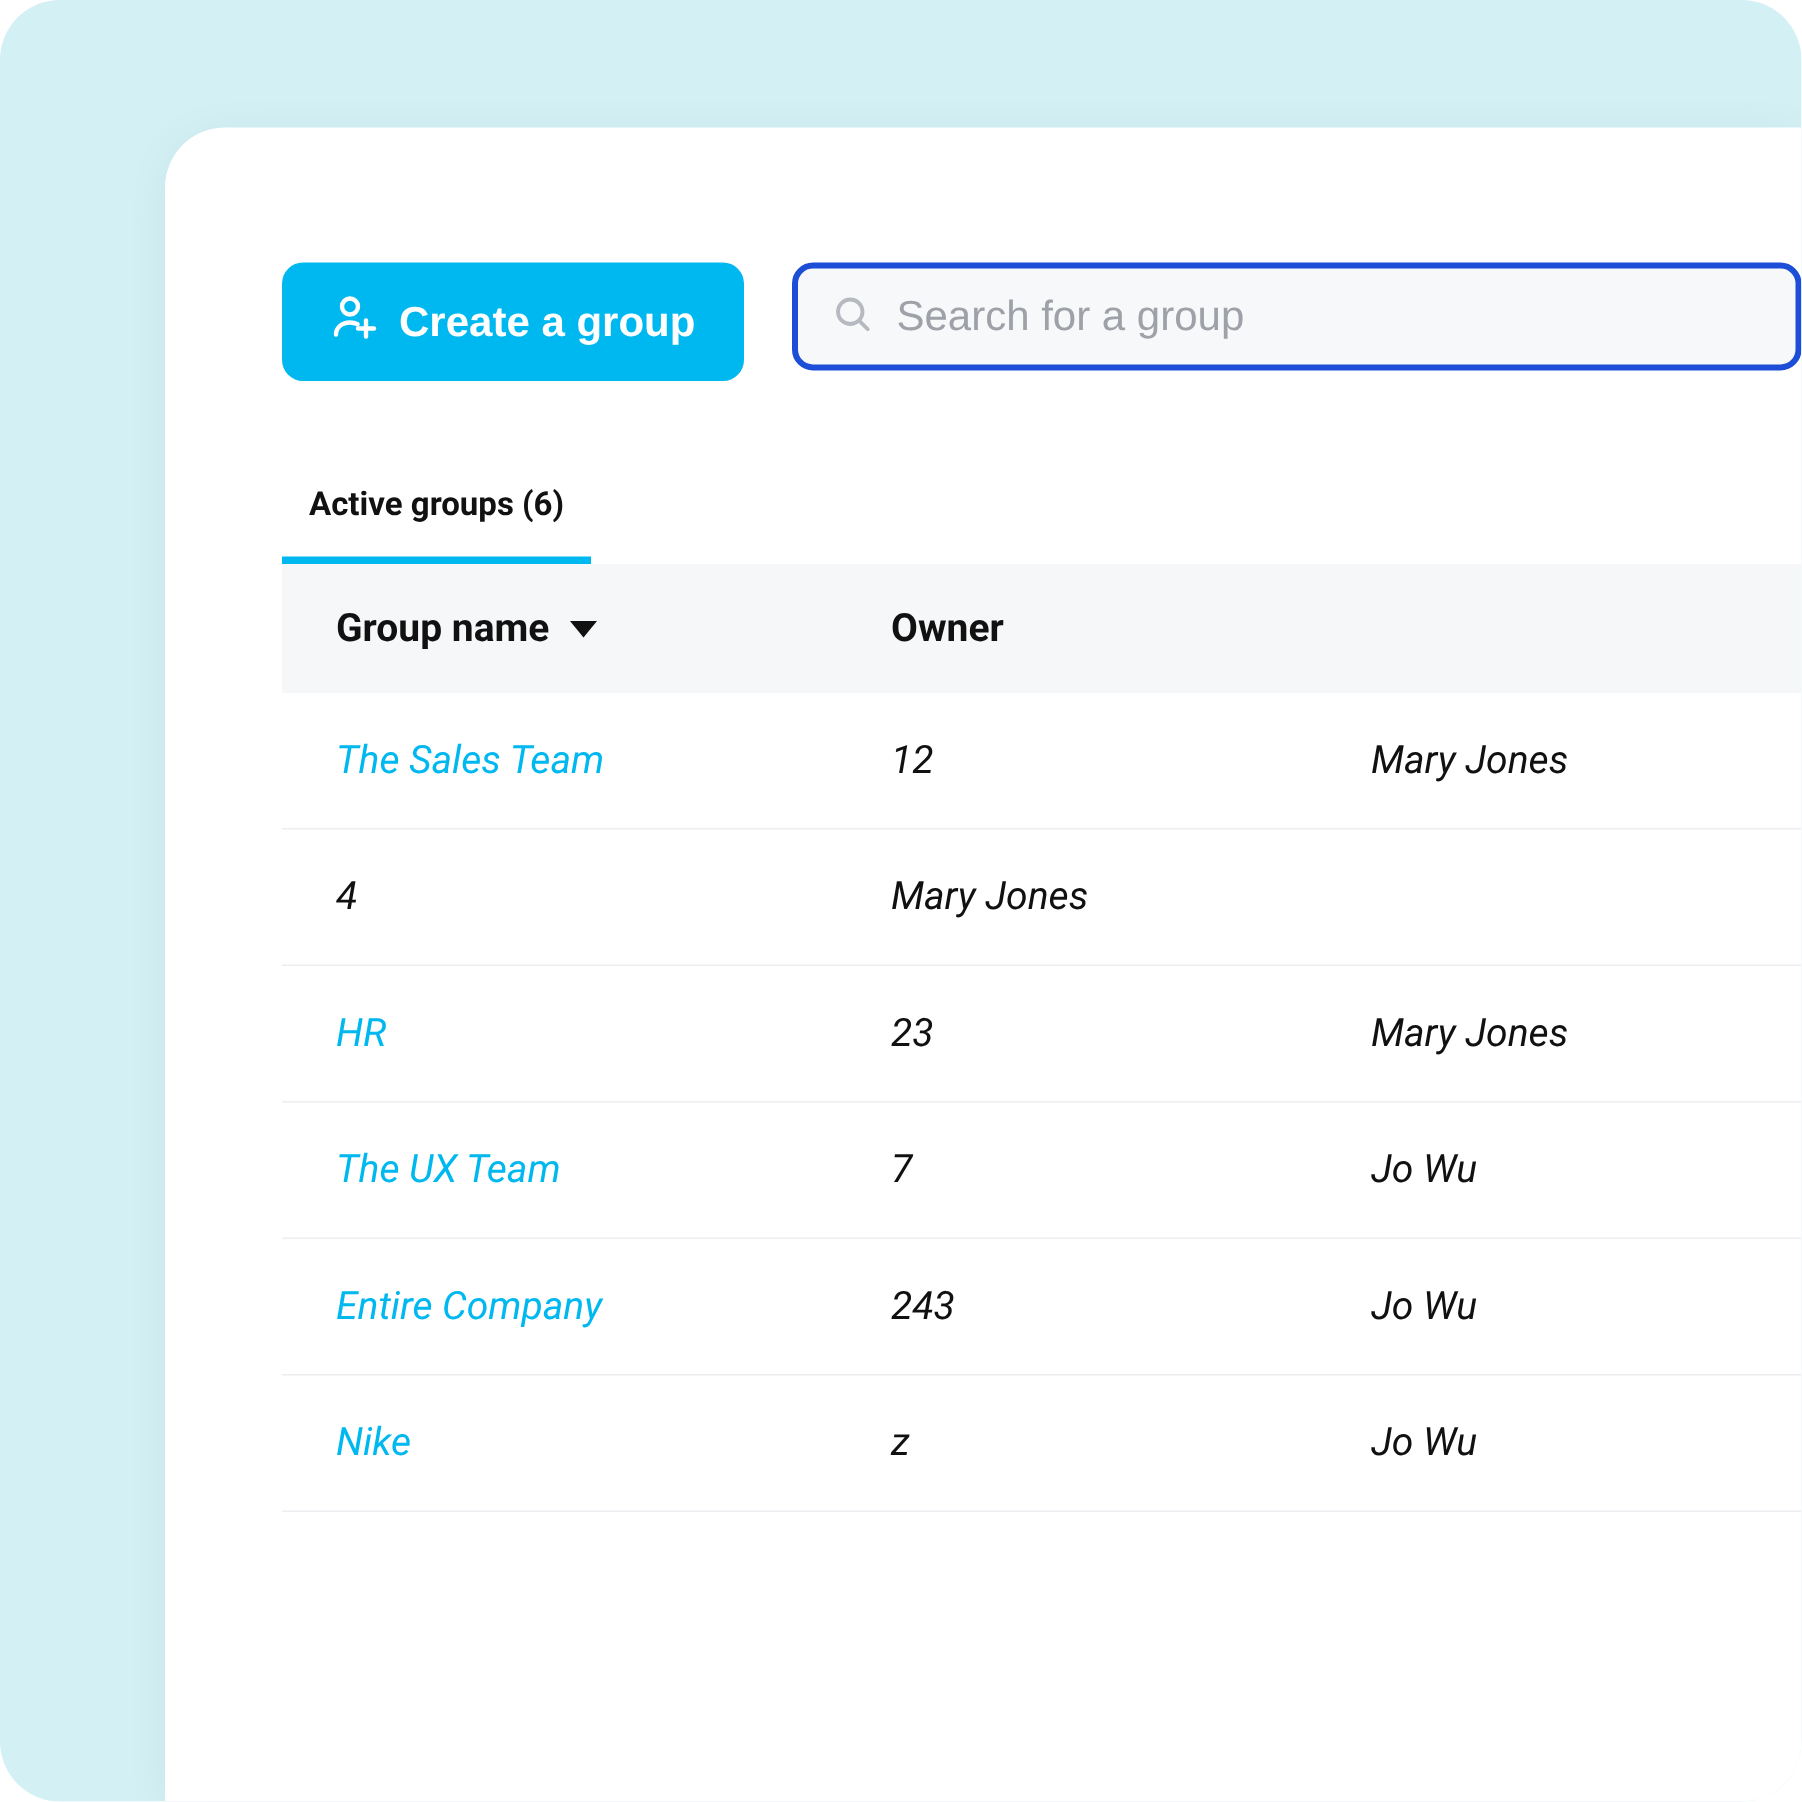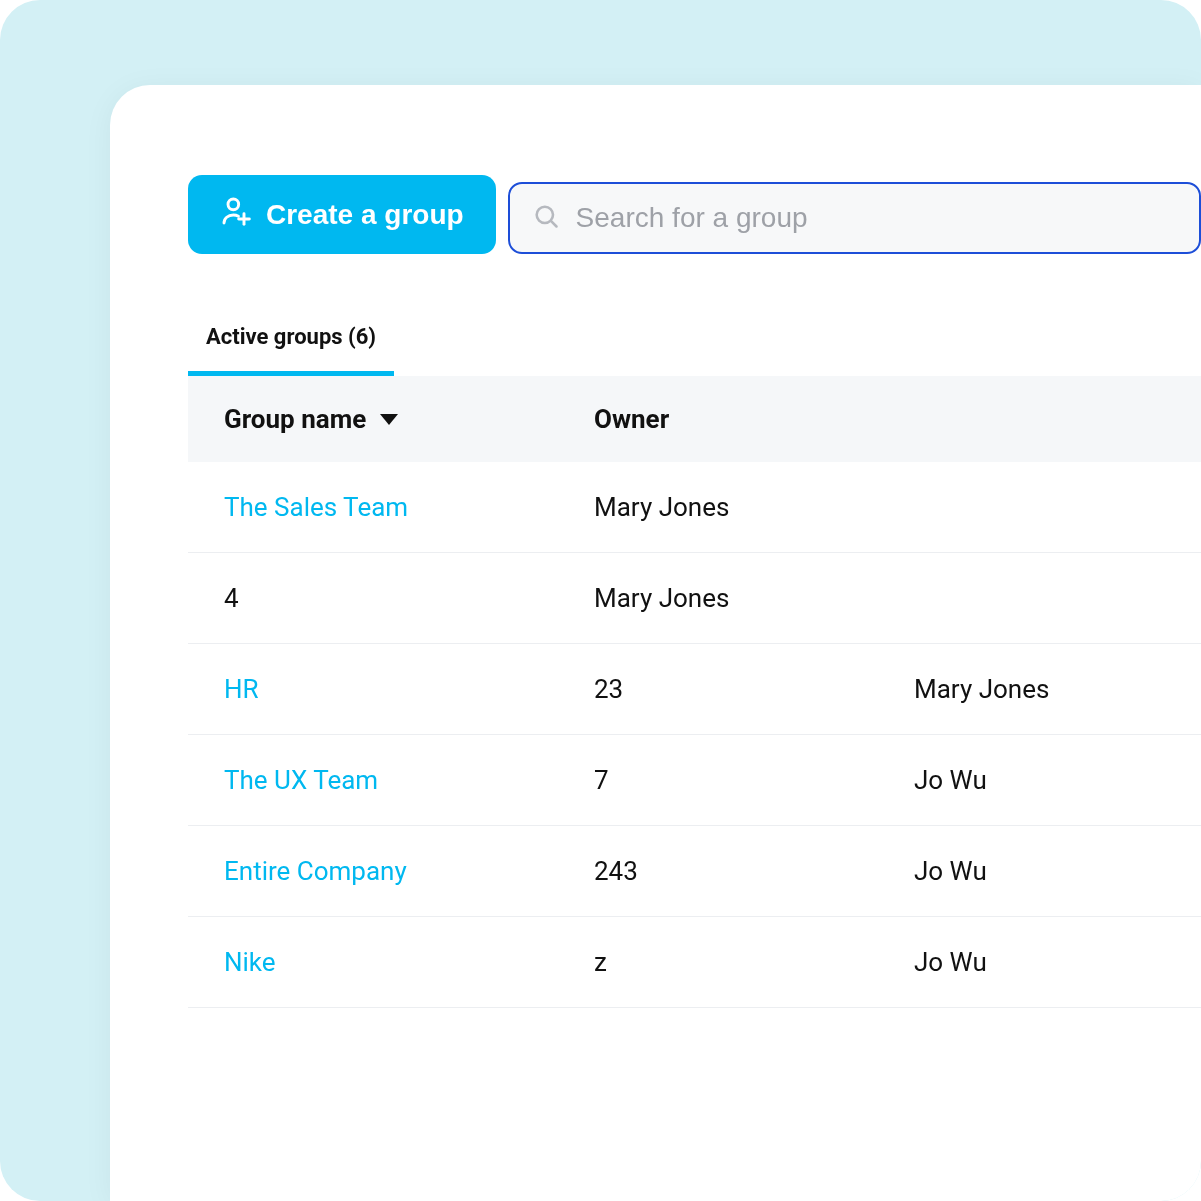--- a/index.html
+++ b/index.html
@@ -24,42 +24,42 @@
       left: 110px;
       right: 0;
       bottom: 0;
       background: #fff;
       border-radius: 40px 0 0 0;
       box-shadow: 0 4px 30px rgba(0,0,0,0.05);
       padding: 90px 0 0 78px;
     }
     .toolbar {
       display: flex;
-      gap: 12px;
-      align-items: flex-end;
+      gap: 32px;
+      align-items: flex-start;
       margin-bottom: 70px;
     }
     .create-btn {
       background: #00b8f0;
       color: #fff;
       border: none;
       border-radius: 14px;
       padding: 20px 32px;
       font-size: 28px;
       font-weight: 600;
       display: inline-flex;
       align-items: center;
       gap: 14px;
       cursor: pointer;
     }
     .create-btn svg { width: 32px; height: 32px; }
     .search-wrap {
       flex: 1;
       background: #f7f8f9;
-      border: 2px solid #1d4ed8;
+      border: 4px solid #1d4ed8;
       border-radius: 14px;
       display: flex;
       align-items: center;
       padding: 0 22px;
       height: 72px;
       margin-right: 0;
     }
     .search-wrap svg { width: 28px; height: 28px; color: #b6b9bf; margin-right: 16px; flex-shrink:0; }
     .search-input {
       border: none;
@@ -103,20 +103,21 @@
       border-left: 9px solid transparent;
       border-right: 9px solid transparent;
       border-top: 11px solid #111;
     }
     .tr {
       display: grid;
       grid-template-columns: 370px 320px 1fr;
       padding: 30px 0 30px 36px;
       border-bottom: 1px solid #eceef1;
       align-items: center;
+      font-style: italic;
     }
     .td { font-size: 26px; color: #111; }
     .td.link { color: #00b8f0; cursor: pointer; }
   </style>
 </head>
 <body>
 
 <div class="outer">
   <div class="panel">
 
@@ -155,20 +156,21 @@
           <span>Group name</span>
           <span class="sort-caret"></span>
         </div>
         <div class="th">
           <span>Owner</span>
         </div>
       </div>
       <div id="tbody">
           <div class="tr">
             <div class="td link">The Sales Team</div>
+            <div class="td">12</div>
             <div class="td">Mary Jones</div>
           </div>
           <div class="tr">
             <div class="td">4</div>
             <div class="td">Mary Jones</div>
           </div>
           <div class="tr">
             <div class="td link">HR</div>
             <div class="td">23</div>
             <div class="td">Mary Jones</div>

